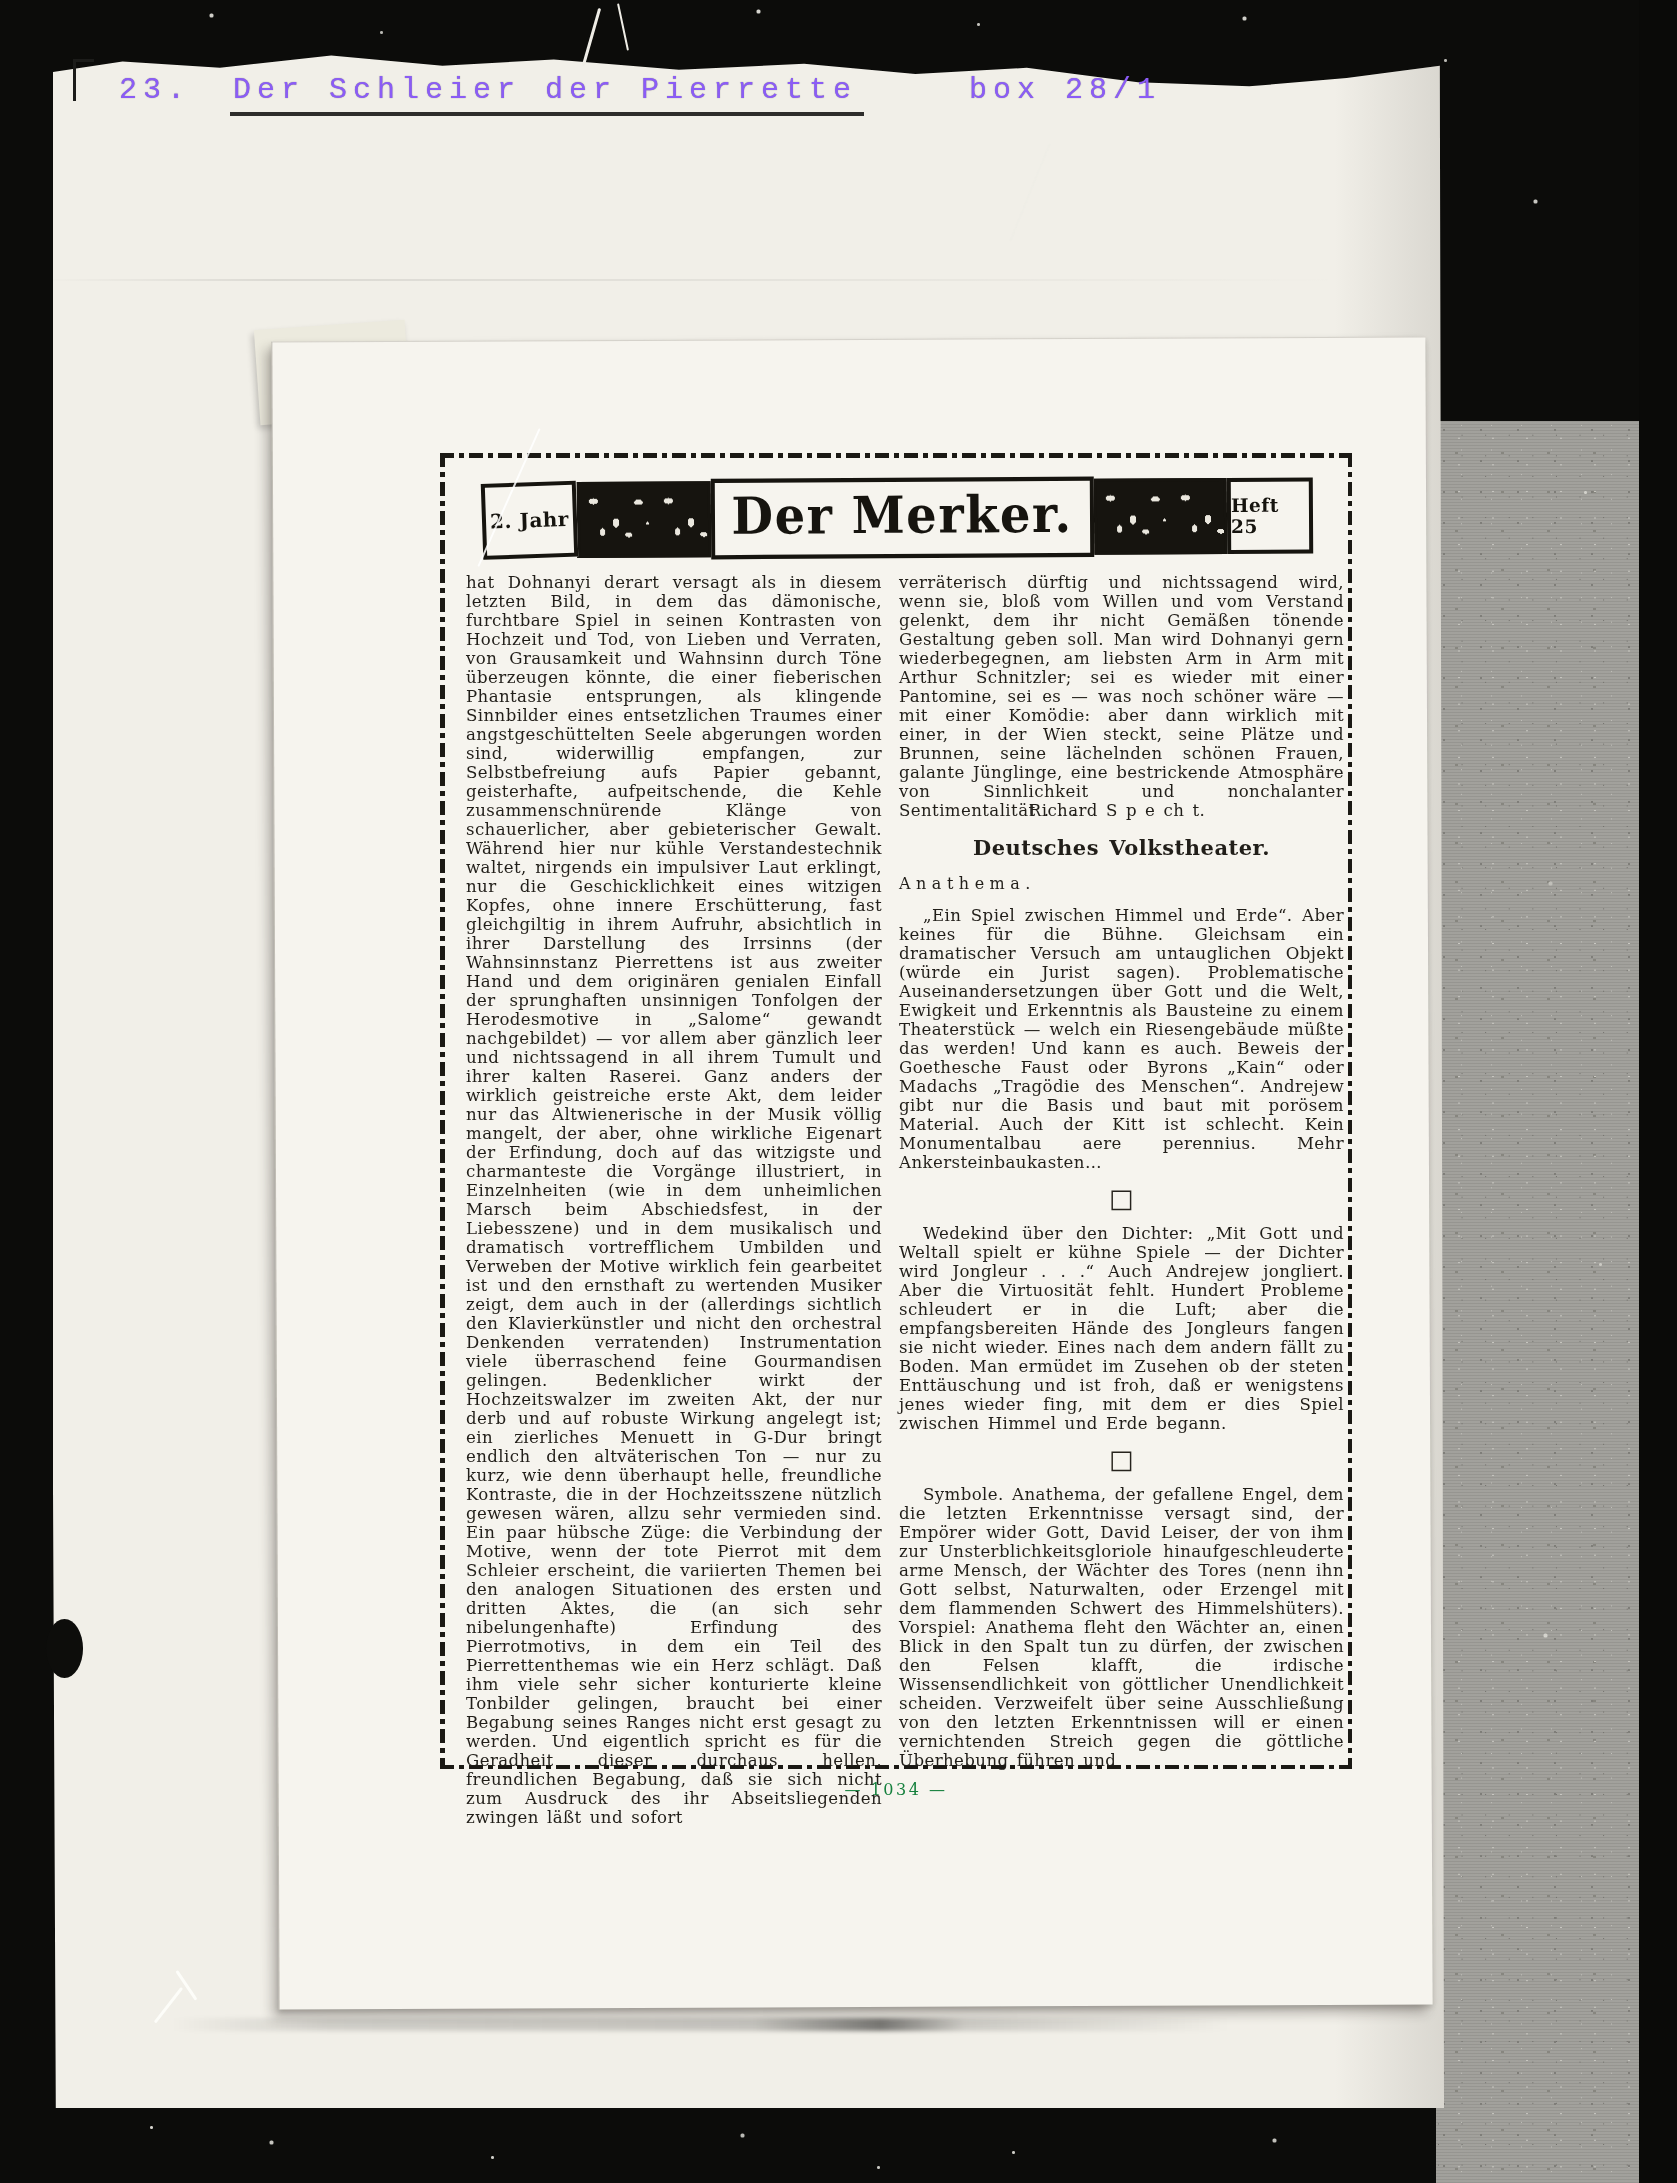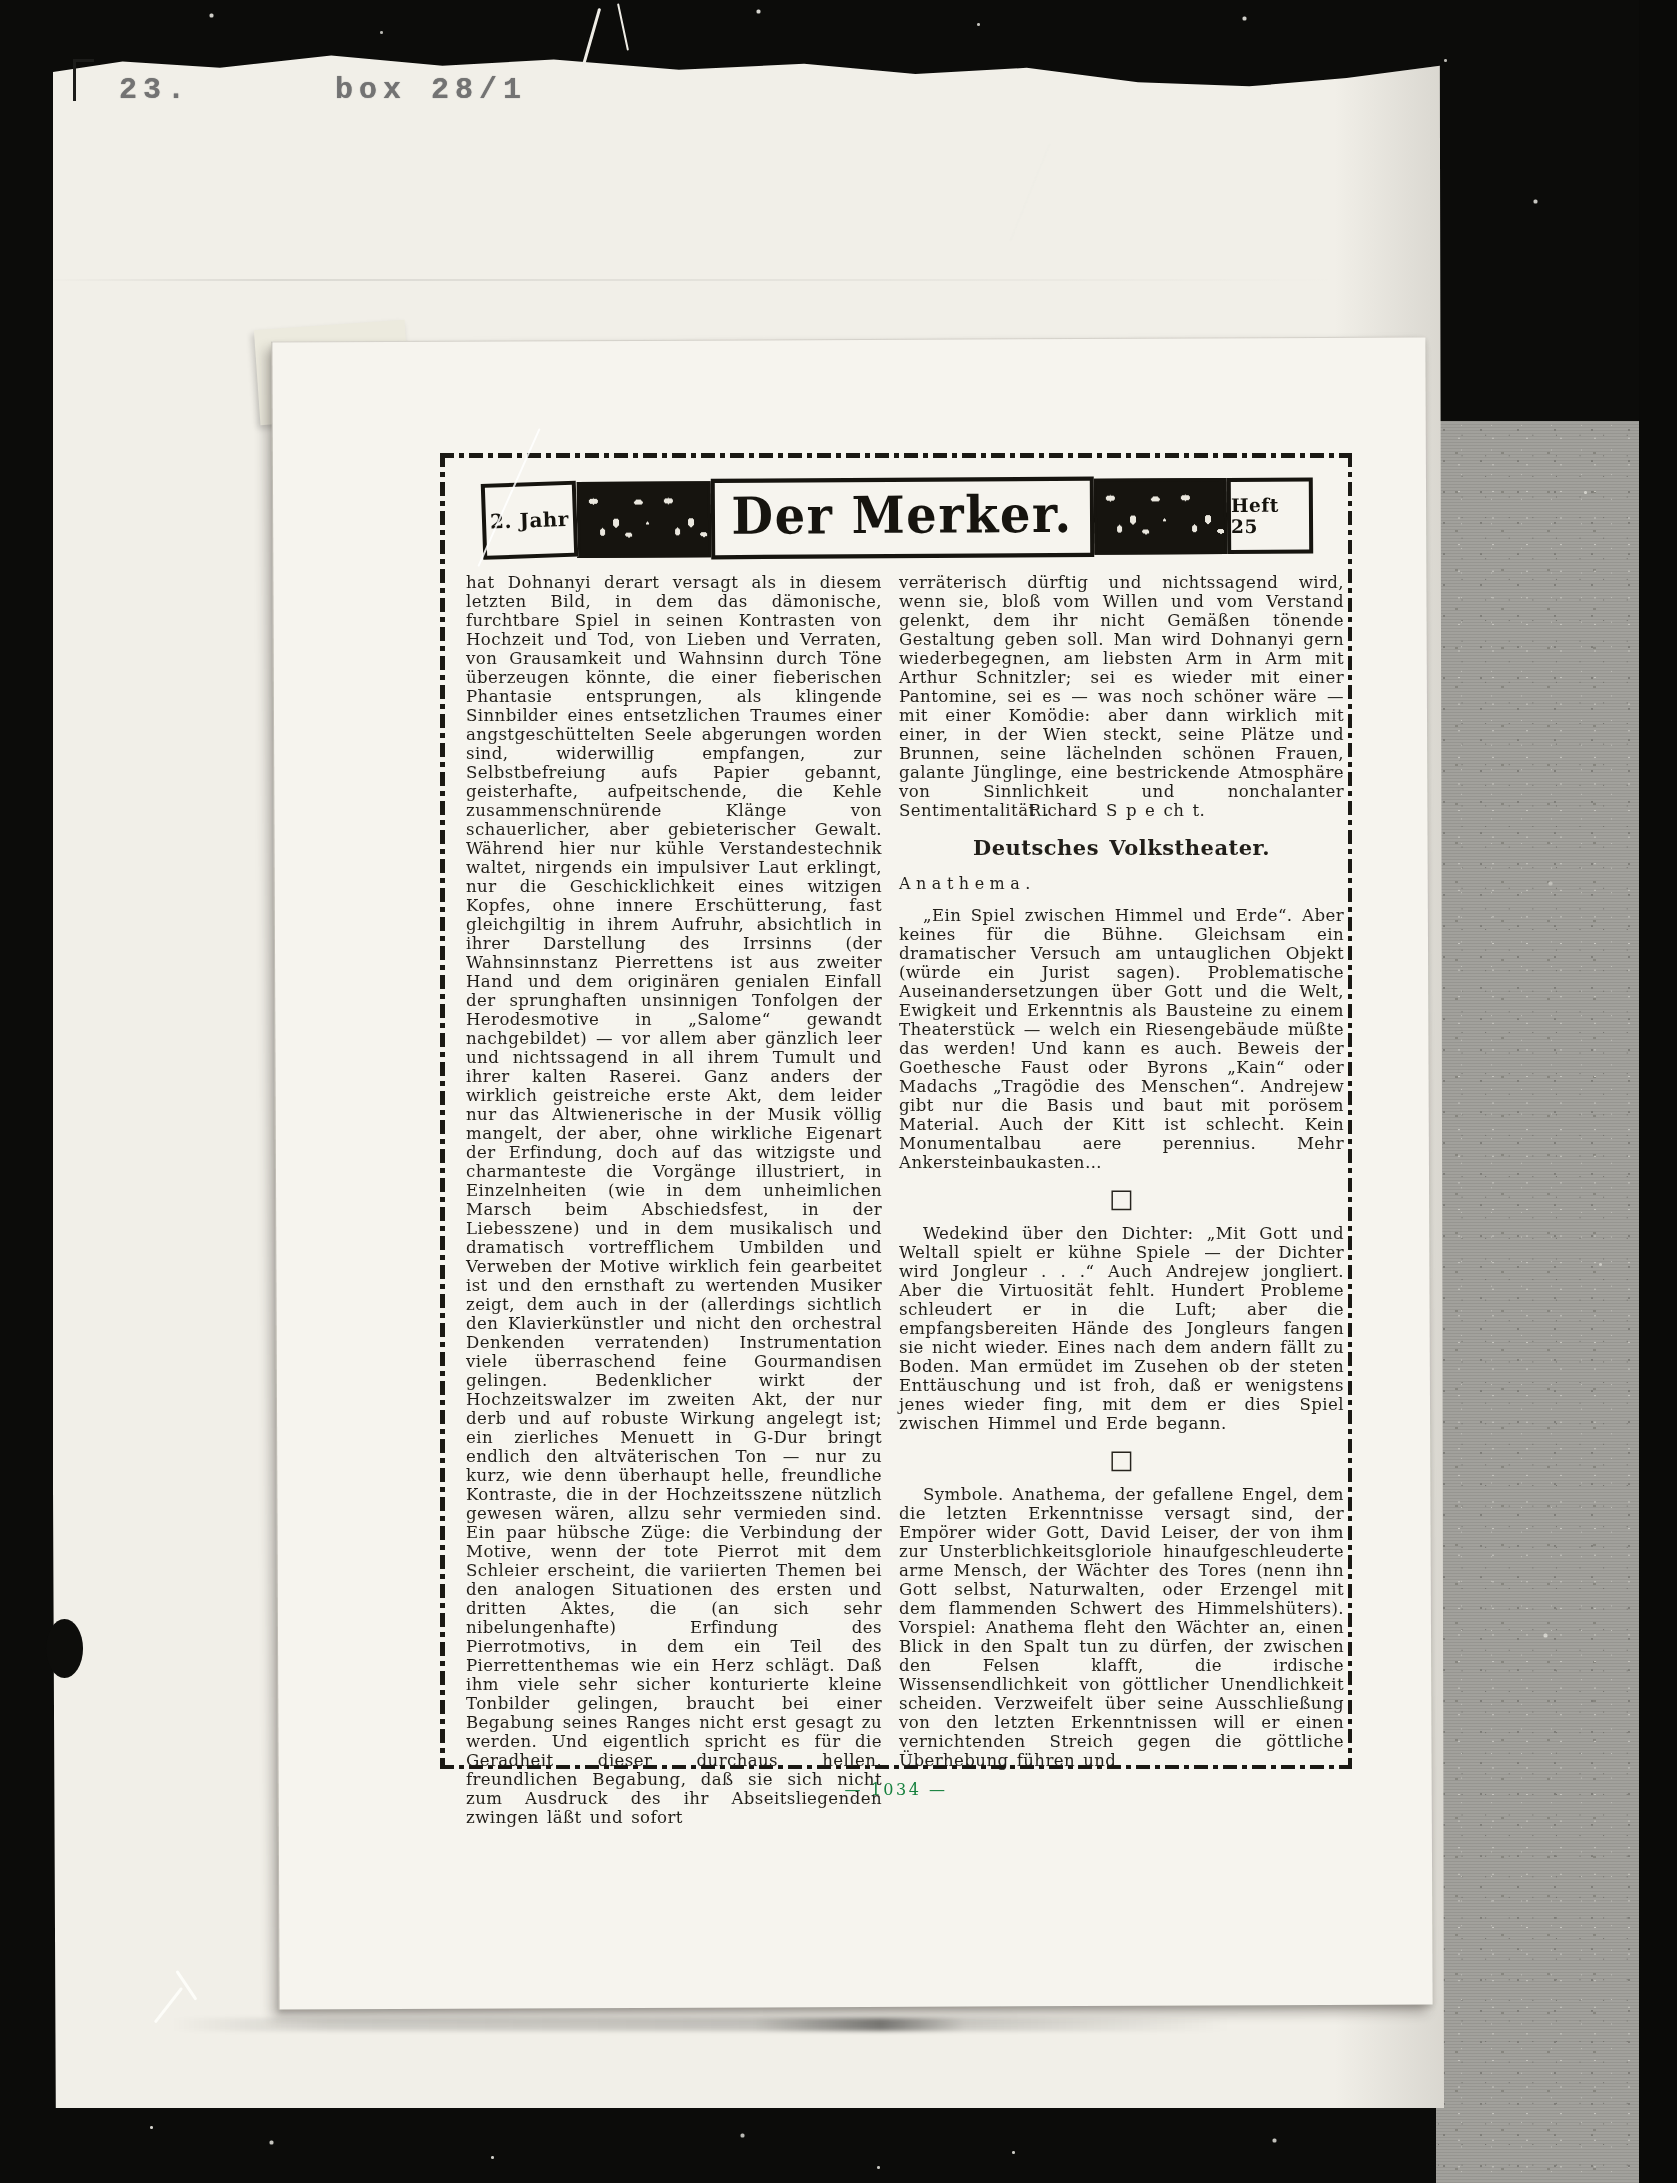--- a/index.html
+++ b/index.html
@@ -27,22 +27,22 @@
   .crease-top{position:absolute;left:38px;top:279px;width:1314px;height:2px;
     background:linear-gradient(90deg,transparent,rgba(0,0,0,0.09) 18%,rgba(0,0,0,0.05) 55%,transparent);}
   .smudge-bottom{position:absolute;left:171px;top:2018px;width:1059px;height:13px;filter:blur(2px);
     background:linear-gradient(90deg,transparent,rgba(0,0,0,0.12) 15%,rgba(0,0,0,0.18) 55%,rgba(0,0,0,0.5) 67%,rgba(0,0,0,0.15) 75%,transparent);}
   .squiggle-a,.squiggle-b{position:absolute;background:#fdfdf9;}
   .squiggle-a{left:167px;top:1983px;width:2.5px;height:44px;transform:rotate(38deg);border-radius:2px;}
   .squiggle-b{left:185px;top:1968px;width:2.5px;height:35px;transform:rotate(-34deg);border-radius:2px;}
 
   
   .typed-label{position:absolute;left:119px;top:73px;display:flex;align-items:flex-start;
-    font-family:"Liberation Mono","DejaVu Sans Mono",monospace;font-weight:700;
-    font-size:30px;letter-spacing:6px;color:#737373;text-shadow:0 0 1px rgba(40,40,40,0.55);}
+    font-family:"Liberation Mono","DejaVu Sans Mono",monospace;font-weight:400;
+    font-size:30px;letter-spacing:6px;color:#8b5cf6;text-shadow:0 0 1px rgba(40,40,40,0.55);}
   .typed-label .lbl-num{margin-right:39px;}
   .typed-label .lbl-title{border-bottom:4px solid #2e2d2b;padding:0 7px 5px 3px;}
   .typed-label .lbl-box{margin-left:105px;}
 
   
   .under-corner{position:absolute;left:257px;top:325px;width:151px;height:95px;background:#eceade;
     transform:rotate(-4deg);box-shadow:-2.5px 3.5px 6px rgba(0,0,0,0.18);}
   .inner-sheet{position:absolute;left:275px;top:339px;width:1154px;height:1668px;background:#f6f4ee;
     transform:rotate(-0.25deg);
     border-left:1px solid rgba(96,90,78,0.35);border-top:0.5px solid rgba(96,90,78,0.22);
@@ -124,20 +124,21 @@
     <div class="sheet-shadow-right"></div>
   </div>
 
   <div class="crease-top"></div>
   <div class="smudge-bottom"></div>
   <div class="squiggle-a"></div>
   <div class="squiggle-b"></div>
 
   <div class="typed-label">
     <span class="lbl-num">23.</span>
+    <span class="lbl-title">Der Schleier der Pierrette</span>
     <span class="lbl-box">box 28/1</span>
   </div>
 
   <div class="under-corner"></div>
   <div class="inner-sheet"></div>
 
   <div class="frame">
     <div class="edge h top"></div>
     <div class="edge h bottom"></div>
     <div class="edge v left"></div>

